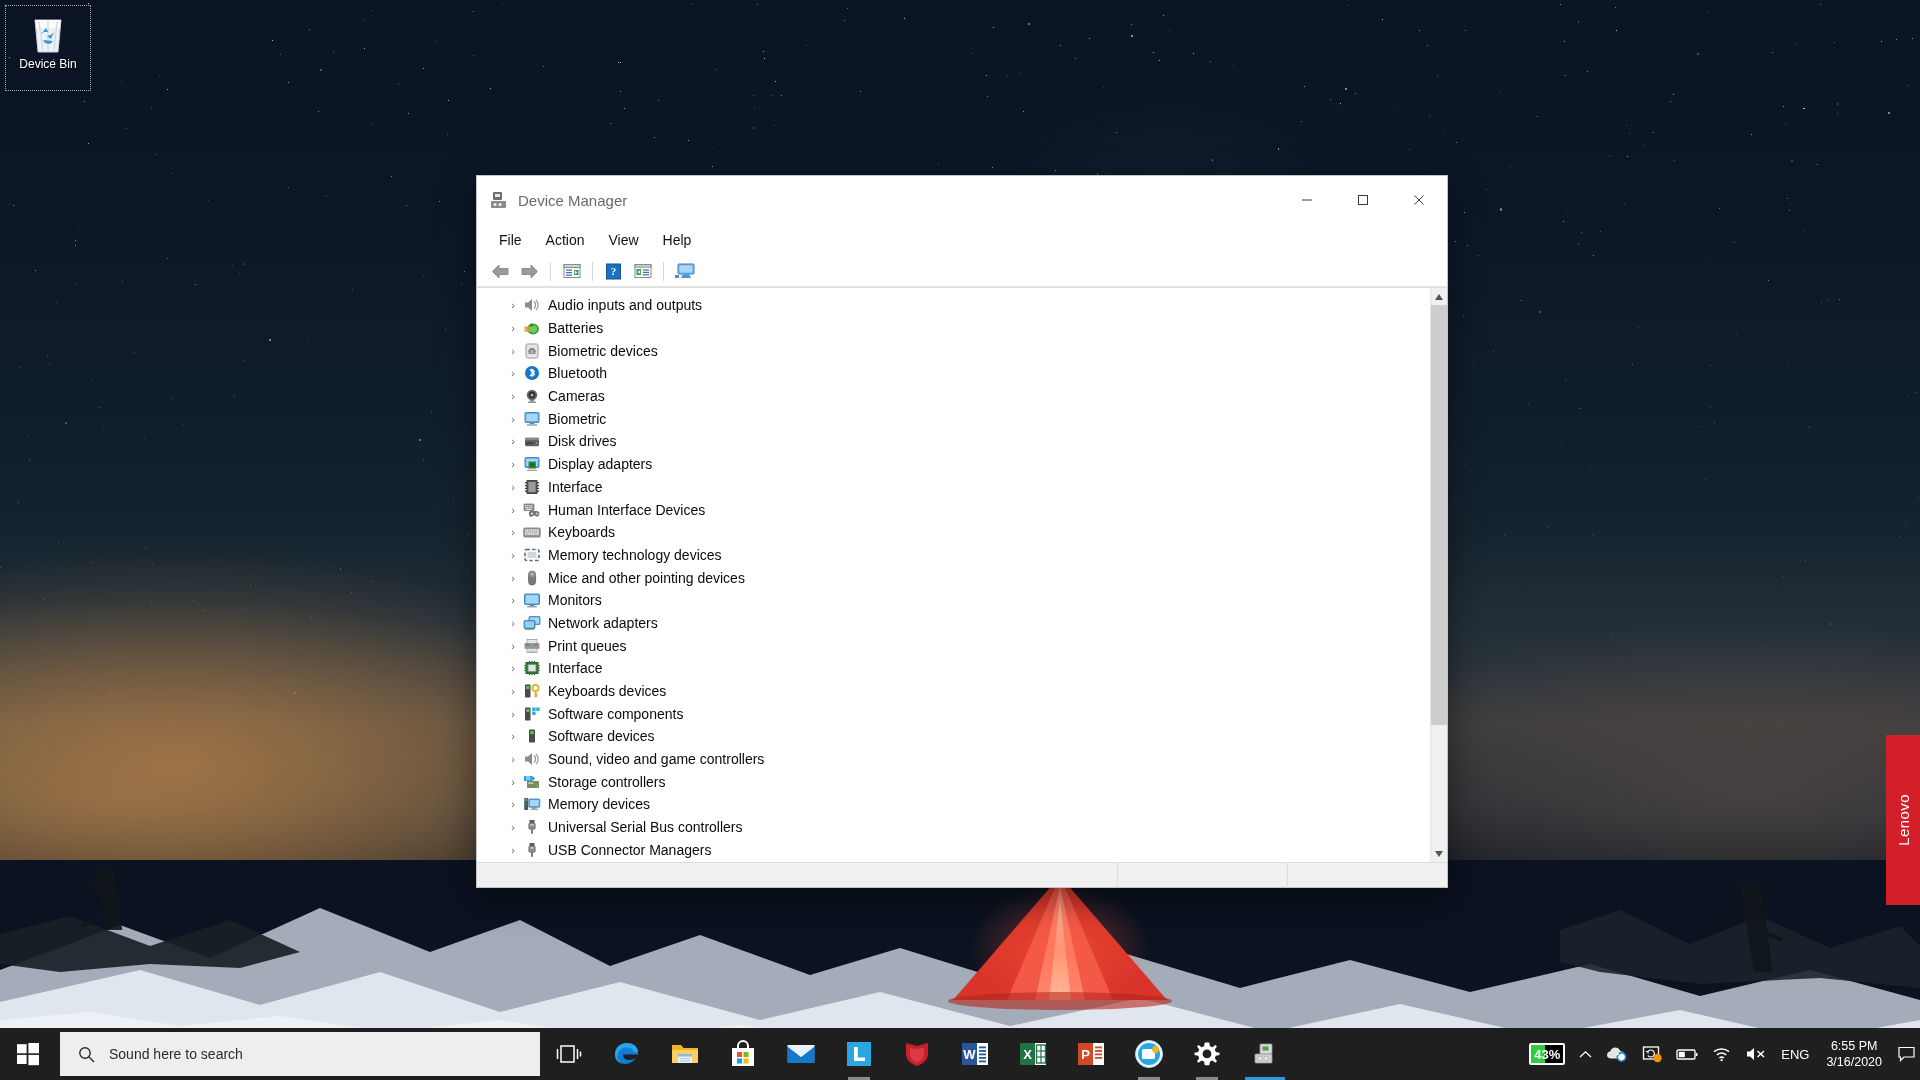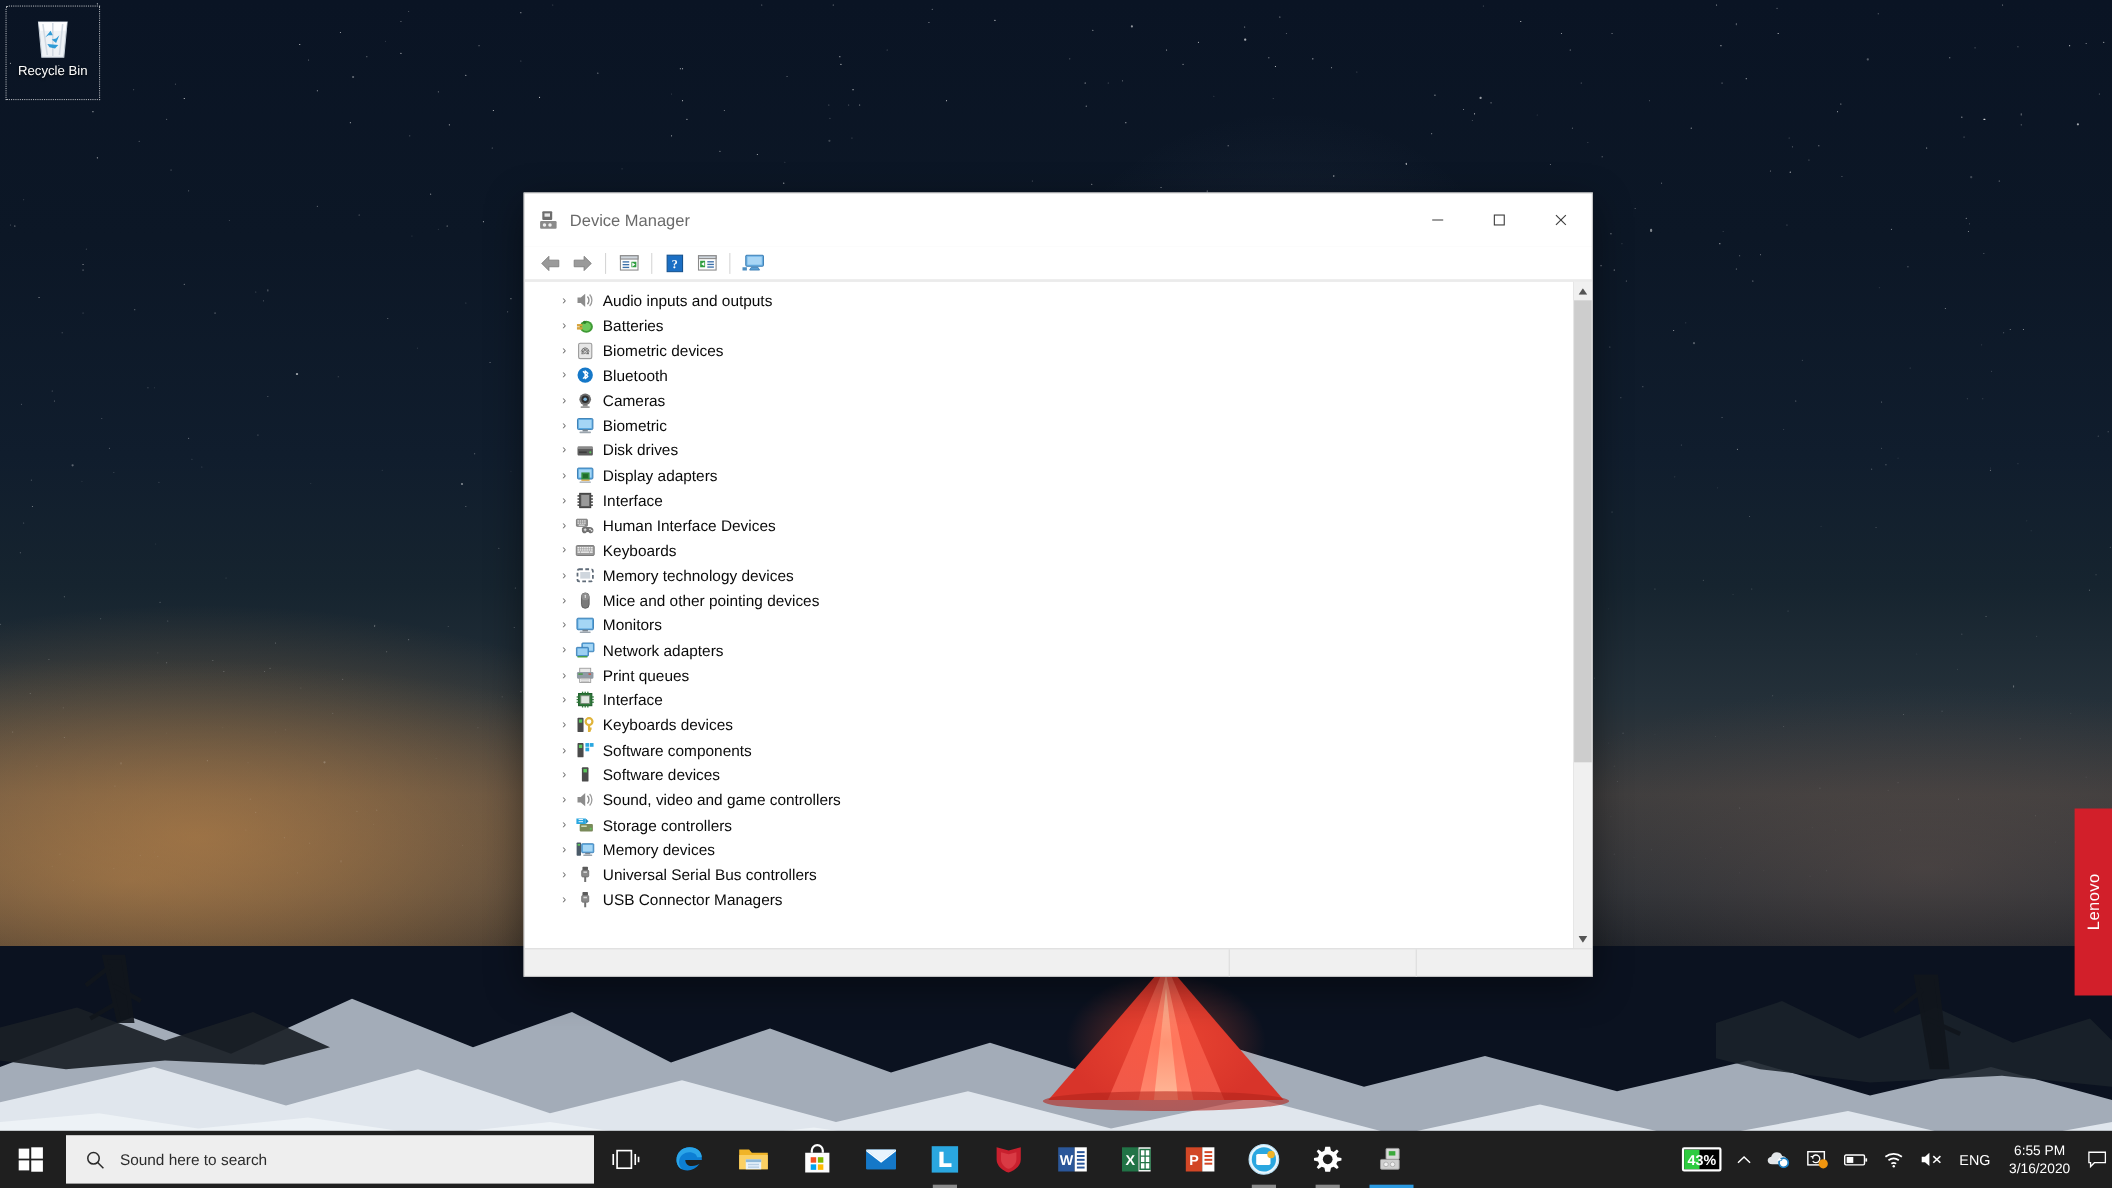--- a/index.html
+++ b/index.html
@@ -834,21 +834,21 @@
   <svg width="46" height="46" viewBox="0 0 46 46">
     <path d="M10,10 L36,10 L33,42 L13,42 Z" fill="#eef2f6" stroke="#c3ccd6" stroke-width="1"></path>
     <path d="M10,10 L36,10 L34.5,18 L11.5,18 Z" fill="#ffffff" opacity="0.85"></path>
     <path d="M14,12 L18,40 M23,11 L23,41 M32,12 L29,40" stroke="#d2dae3" stroke-width="1.4" fill="none"></path>
     <g transform="translate(23,26)">
       <path d="M-7,-2 L-2,-8 L0,-4 L-4,-4 Z" fill="#2f9bd6"></path>
       <path d="M6,-4 L3,3 L-1,0 L3,-1 Z" fill="#2f9bd6"></path>
       <path d="M-5,4 L5,5 L2,8 L-3,7 Z" fill="#2f9bd6"></path>
     </g>
   </svg>
-  <div class="label">Recycle Bin</div>
+  <div class="label">Device Bin</div>
 </div>
 
 <div id="lenovo-tab">
   <span>Lenovo</span>
 </div>
 
 <div id="dm-window">
 
   <div class="titlebar">
     <svg class="title-icon" viewBox="0 0 20 20">
@@ -872,20 +872,26 @@
       </div>
       <div class="winbtn close">
         <svg width="12" height="12" viewBox="0 0 12 12">
           <line x1="1.5" y1="1.5" x2="10.5" y2="10.5" stroke="currentColor" stroke-width="1"></line>
           <line x1="10.5" y1="1.5" x2="1.5" y2="10.5" stroke="currentColor" stroke-width="1"></line>
         </svg>
       </div>
     </div>
   </div>
 
+  <div class="menubar">
+    <div class="menu-item">File</div>
+    <div class="menu-item">Action</div>
+    <div class="menu-item">View</div>
+    <div class="menu-item">Help</div>
+  </div>
 
   <div class="toolbar">
     <div class="tb-btn">
       <svg width="19" height="17" viewBox="0 0 19 17">
         <path d="M8,2 L8,5.5 L17,5.5 L17,11.5 L8,11.5 L8,15 L1.5,8.5 Z" fill="#9a9a9a" stroke="#7d7d7d" stroke-width="0.8" stroke-linejoin="round"></path>
       </svg>
     </div>
     <div class="tb-btn">
       <svg width="19" height="17" viewBox="0 0 19 17">
         <path d="M11,2 L11,5.5 L2,5.5 L2,11.5 L11,11.5 L11,15 L17.5,8.5 Z" fill="#9a9a9a" stroke="#7d7d7d" stroke-width="0.8" stroke-linejoin="round"></path>

